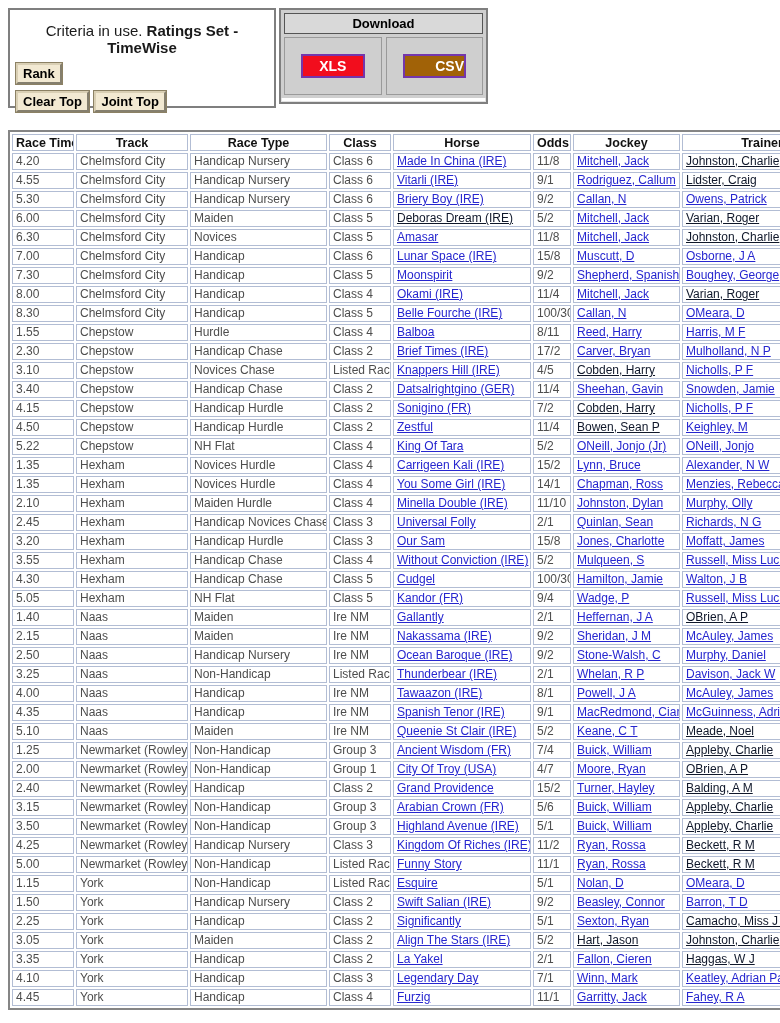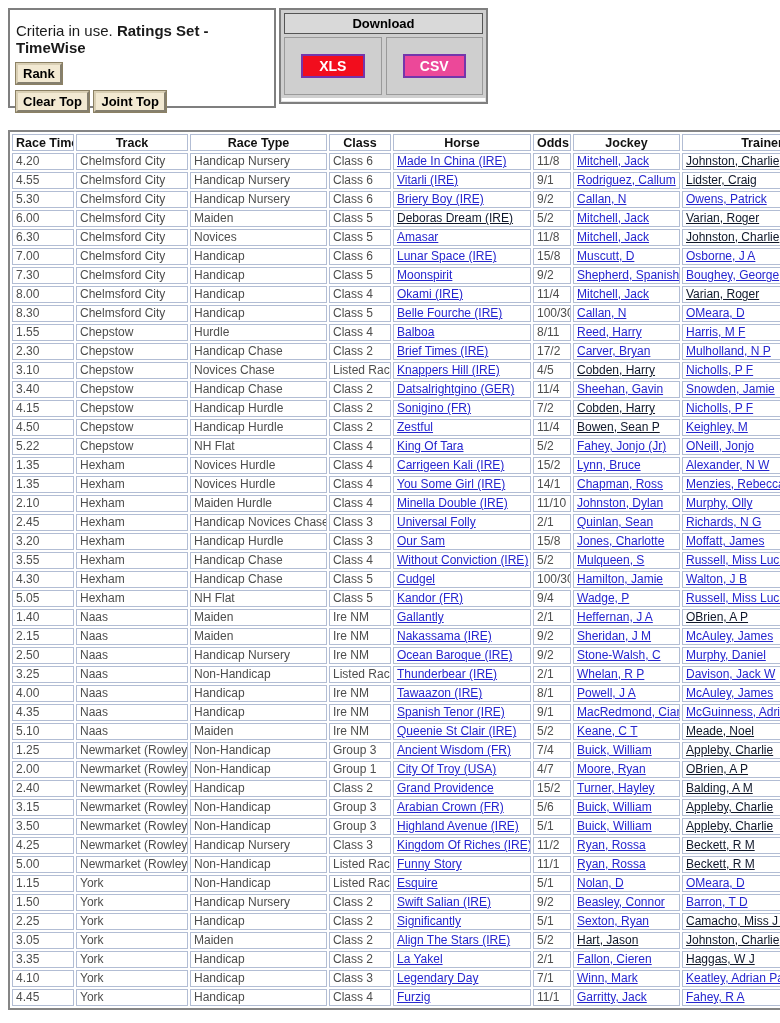--- a/index.html
+++ b/index.html
@@ -2,21 +2,21 @@
 <html><head>
 <meta charset="utf-8">
 <style>
   html,body{margin:0;padding:0;background:#fff;font-family:"Liberation Sans",sans-serif;}
   body{width:780px;height:1023px;overflow:hidden;}
   .page{padding:8px 0 0 8px;}
 
   
   .topbar{display:flex;align-items:stretch;gap:3px;}
   .criteria-box{width:252px;border:2px solid #7f7f7f;padding:4px 6px;height:88px;box-sizing:content-box;}
-  .criteria-text{font-size:15px;color:#1a1a1a;margin-top:8px;}
+  .criteria-text{font-size:15px;color:#1a1a1a;margin-top:8px;text-align:center;}
   .criteria-text b{font-weight:bold;}
   .btn-row{margin-top:7px;}
   .btn-row button{
     background:#f2e9d2;border:2px outset #d9cfb4;outline:1px solid #8c8164;
     font-family:"Liberation Sans",sans-serif;font-size:13px;font-weight:bold;color:#000;
     padding:1px 5px;margin-right:1px;cursor:pointer;
   }
   .download-box{width:209px;border:2px solid #7f7f7f;box-shadow:inset 0 0 0 1px #e2e2e2;height:96px;box-sizing:border-box;background:#fff;}
   .dl-top{background:#cfcfcf;padding:3px;}
   .dl-header{background:#d9d9d9;border:1px solid #555;font-size:13px;font-weight:bold;text-align:center;color:#000;padding:2px 8px;}
@@ -59,21 +59,21 @@
     </div>
 
     <div class="download-box">
       <div class="dl-top">
         <div class="dl-header">Download</div>
         <div class="dl-buttons">
           <div class="dl-cell">
             <button class="xls" style="background: rgb(242, 13, 29); border-color: rgb(116, 54, 172);">XLS</button>
           </div>
           <div class="dl-cell">
-            <button class="csv" style="background: #ec4899; border-color: rgb(116, 54, 172);">CSV</button>
+            <button class="csv" style="background: #a16207; border-color: rgb(116, 54, 172); text-align: right;">CSV</button>
           </div>
         </div>
       </div>
     </div>
 
   </div>
 
   <div class="table-wrap">
     <table>
       <colgroup>
@@ -249,21 +249,21 @@
             <td><a class="lnk visited">Bowen, Sean P</a></td>
             <td><a class="lnk">Keighley, M</a></td>
           </tr>
           <tr>
             <td>5.22</td>
             <td>Chepstow</td>
             <td>NH Flat</td>
             <td>Class 4</td>
             <td><a class="lnk">King Of Tara</a></td>
             <td>5/2</td>
-            <td><a class="lnk">Fahey, Jonjo (Jr)</a></td>
+            <td><a class="lnk">ONeill, Jonjo (Jr)</a></td>
             <td><a class="lnk">ONeill, Jonjo</a></td>
           </tr>
           <tr>
             <td>1.35</td>
             <td>Hexham</td>
             <td>Novices Hurdle</td>
             <td>Class 4</td>
             <td><a class="lnk">Carrigeen Kali (IRE)</a></td>
             <td>15/2</td>
             <td><a class="lnk">Lynn, Bruce</a></td>

